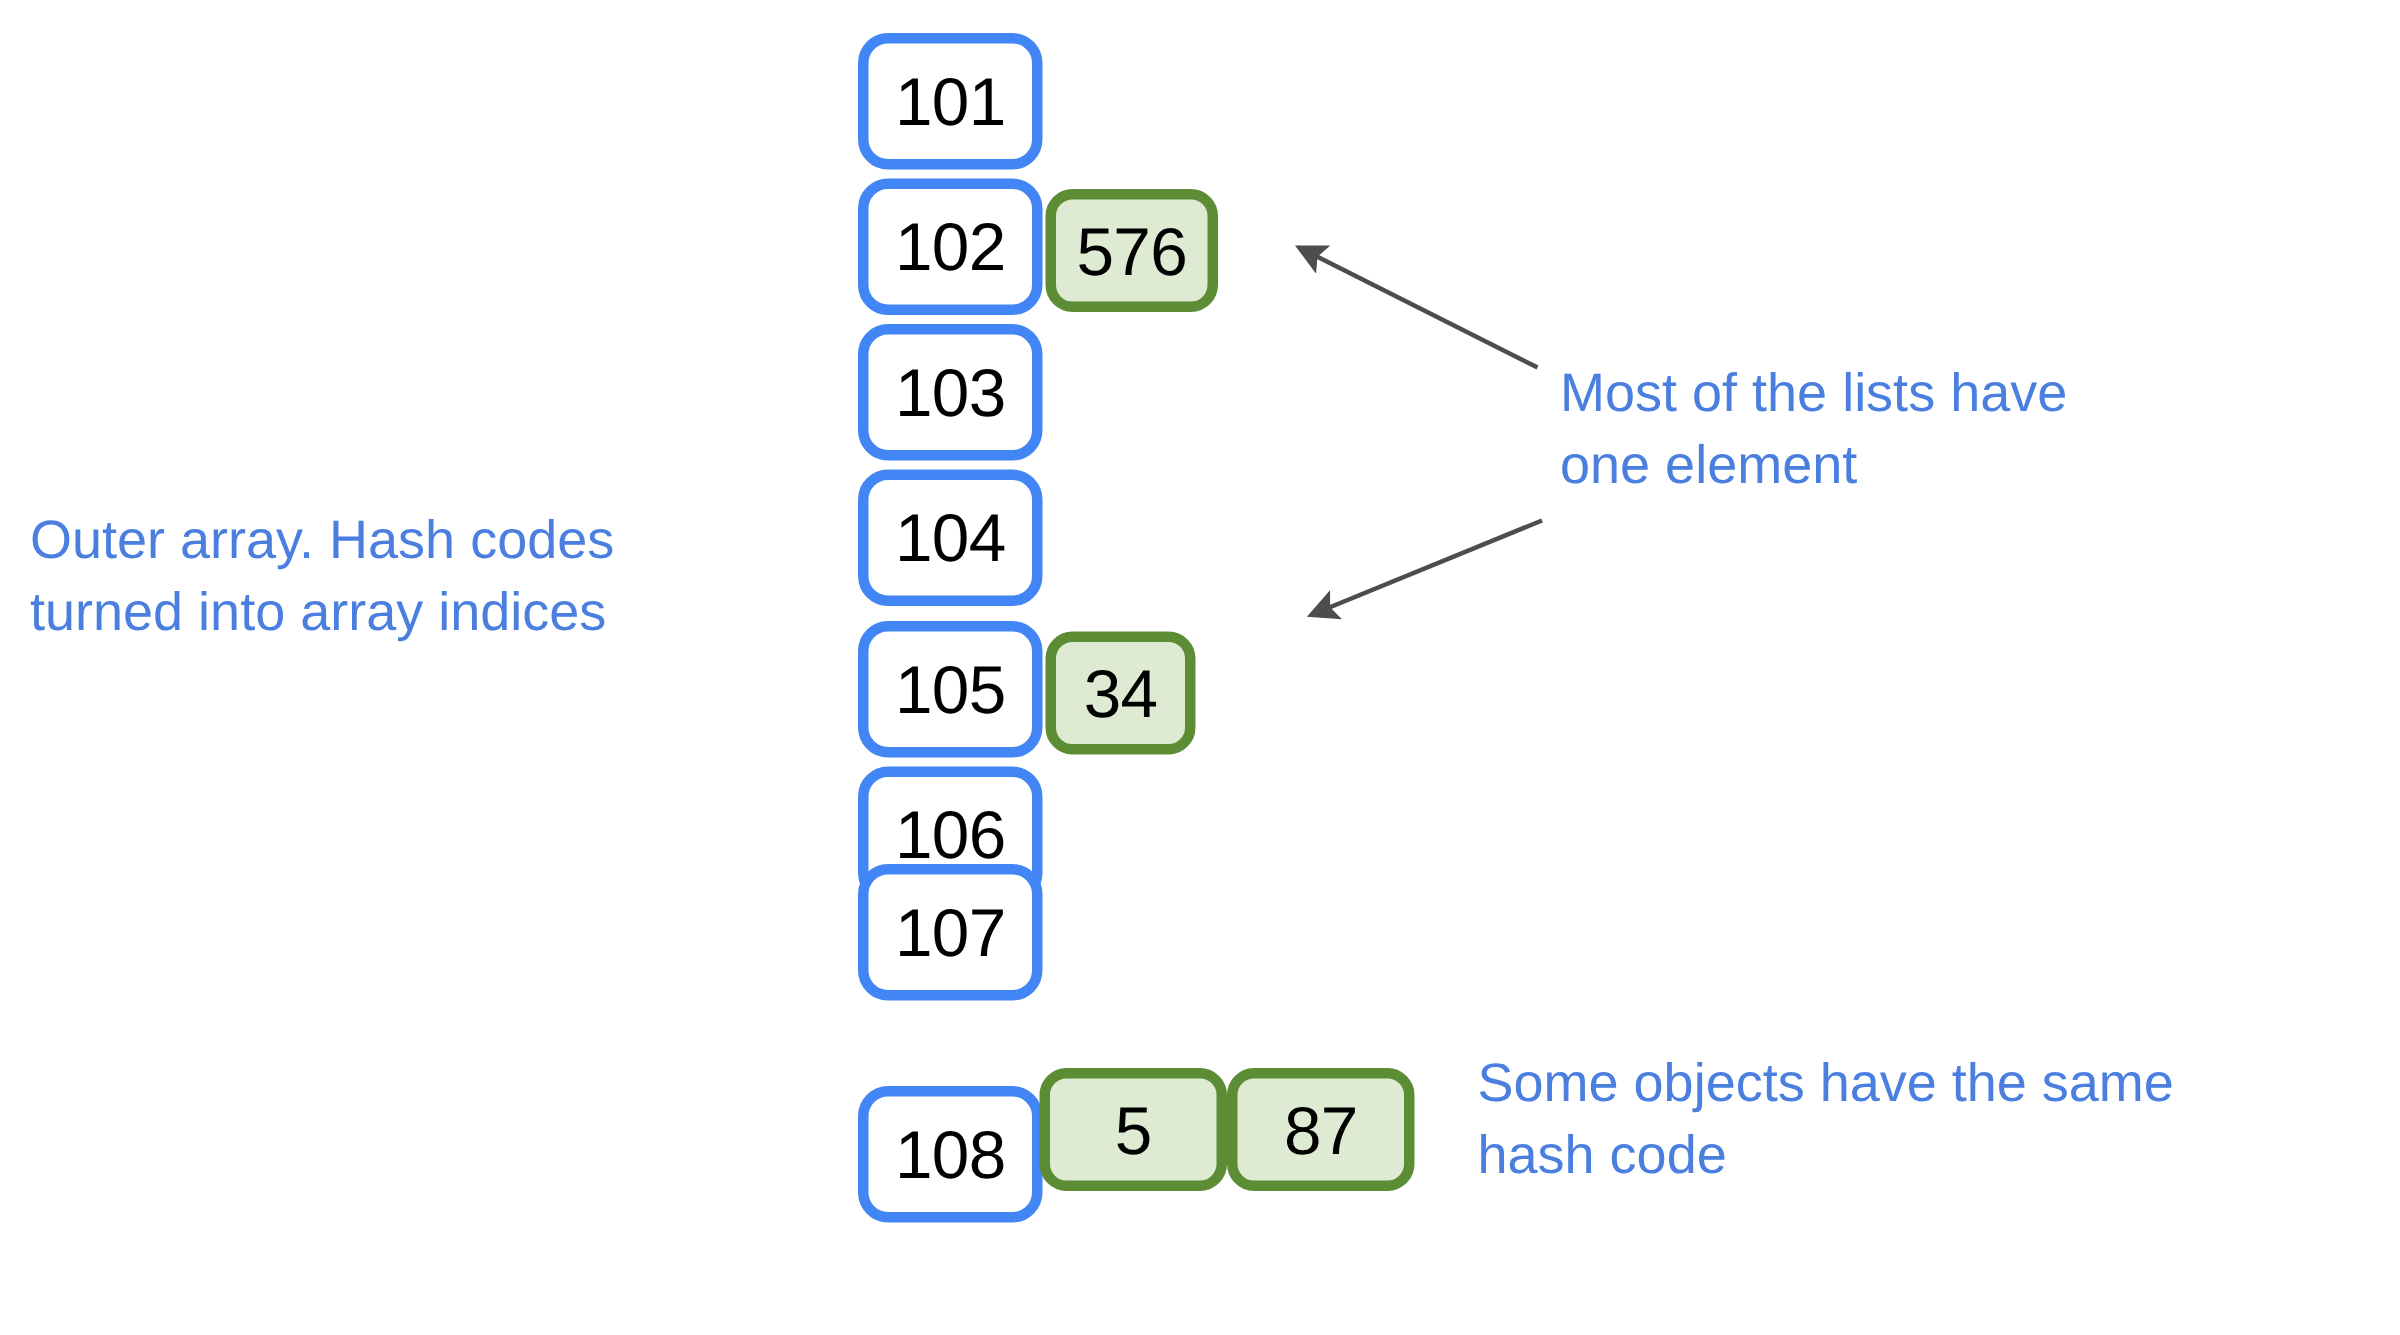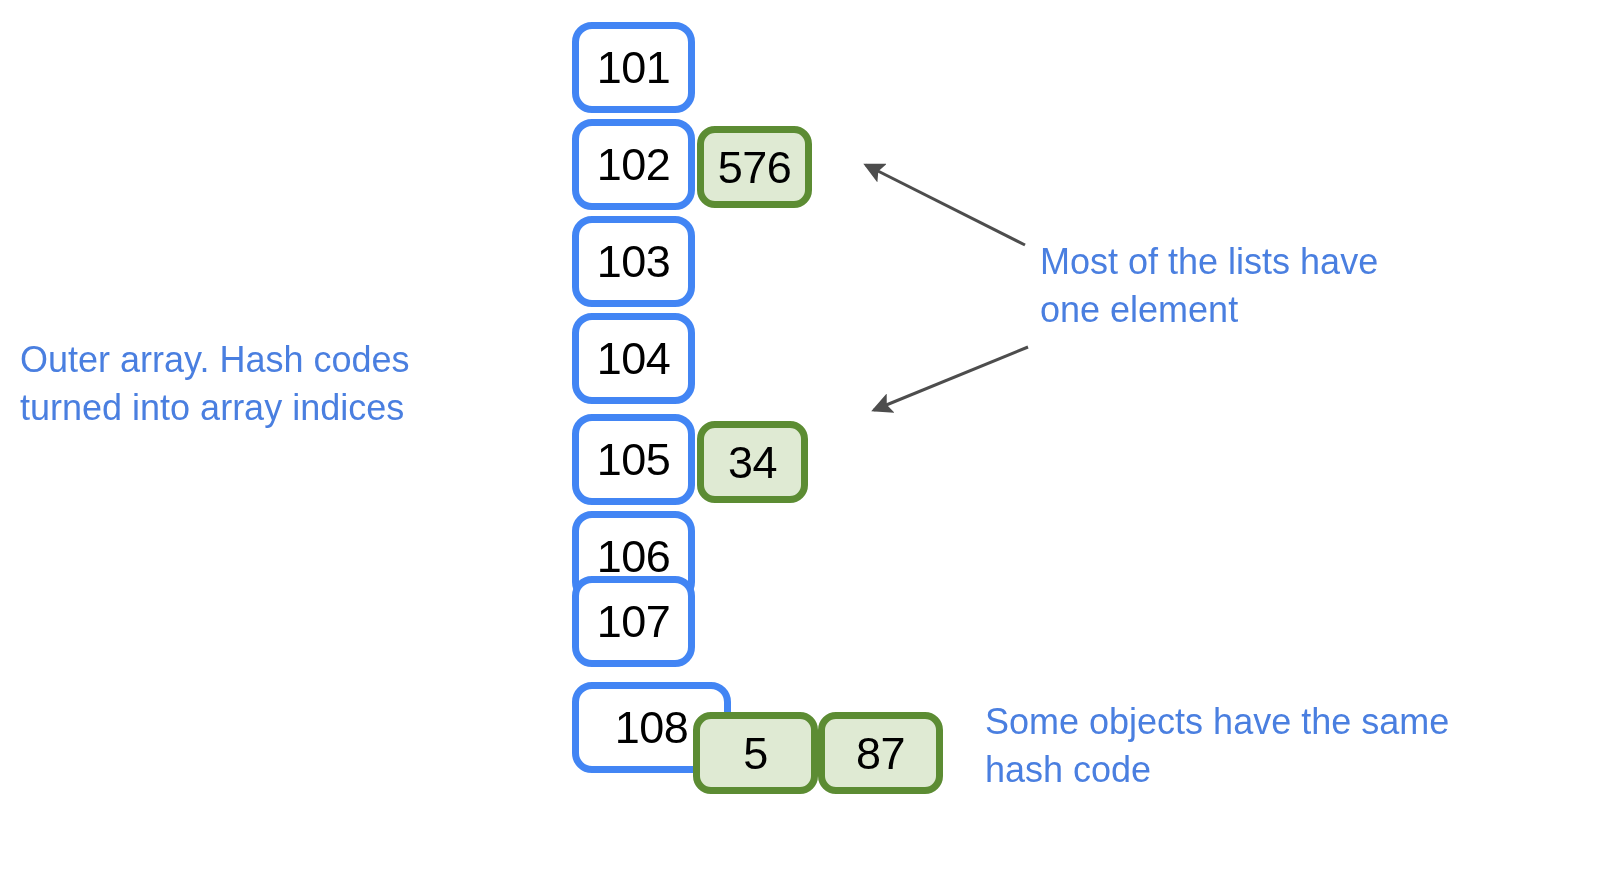--- a/index.html
+++ b/index.html
@@ -125,37 +125,37 @@
     <div class="bucket-cell">
       <span class="bucket-label">104</span>
     </div>
   </div>
 
   <div class="bucket-row" style="top:414px;">
     <div class="bucket-cell">
       <span class="bucket-label">105</span>
     </div>
   </div>
-  <div class="node" style="left:697px; top:421px; width:111px;">
+  <div class="node" style="left:697px; top:421px; width:100px;">
     <span class="node-label">34</span>
   </div>
 
   <div class="bucket-row" style="top:511px;">
     <div class="bucket-cell">
       <span class="bucket-label">106</span>
     </div>
   </div>
 
   <div class="bucket-row" style="top:576px;">
     <div class="bucket-cell">
       <span class="bucket-label">107</span>
     </div>
   </div>
 
-  <div class="bucket-row" style="top:682px;padding-left:36px;">
+  <div class="bucket-row" style="top:724px;">
     <div class="bucket-cell">
       <span class="bucket-label">108</span>
     </div>
   </div>
   <div class="node" style="left:693px; top:712px; width:125px;">
     <span class="node-label">5</span>
   </div>
   <div class="node" style="left:818px; top:712px; width:125px;">
     <span class="node-label">87</span>
   </div>

